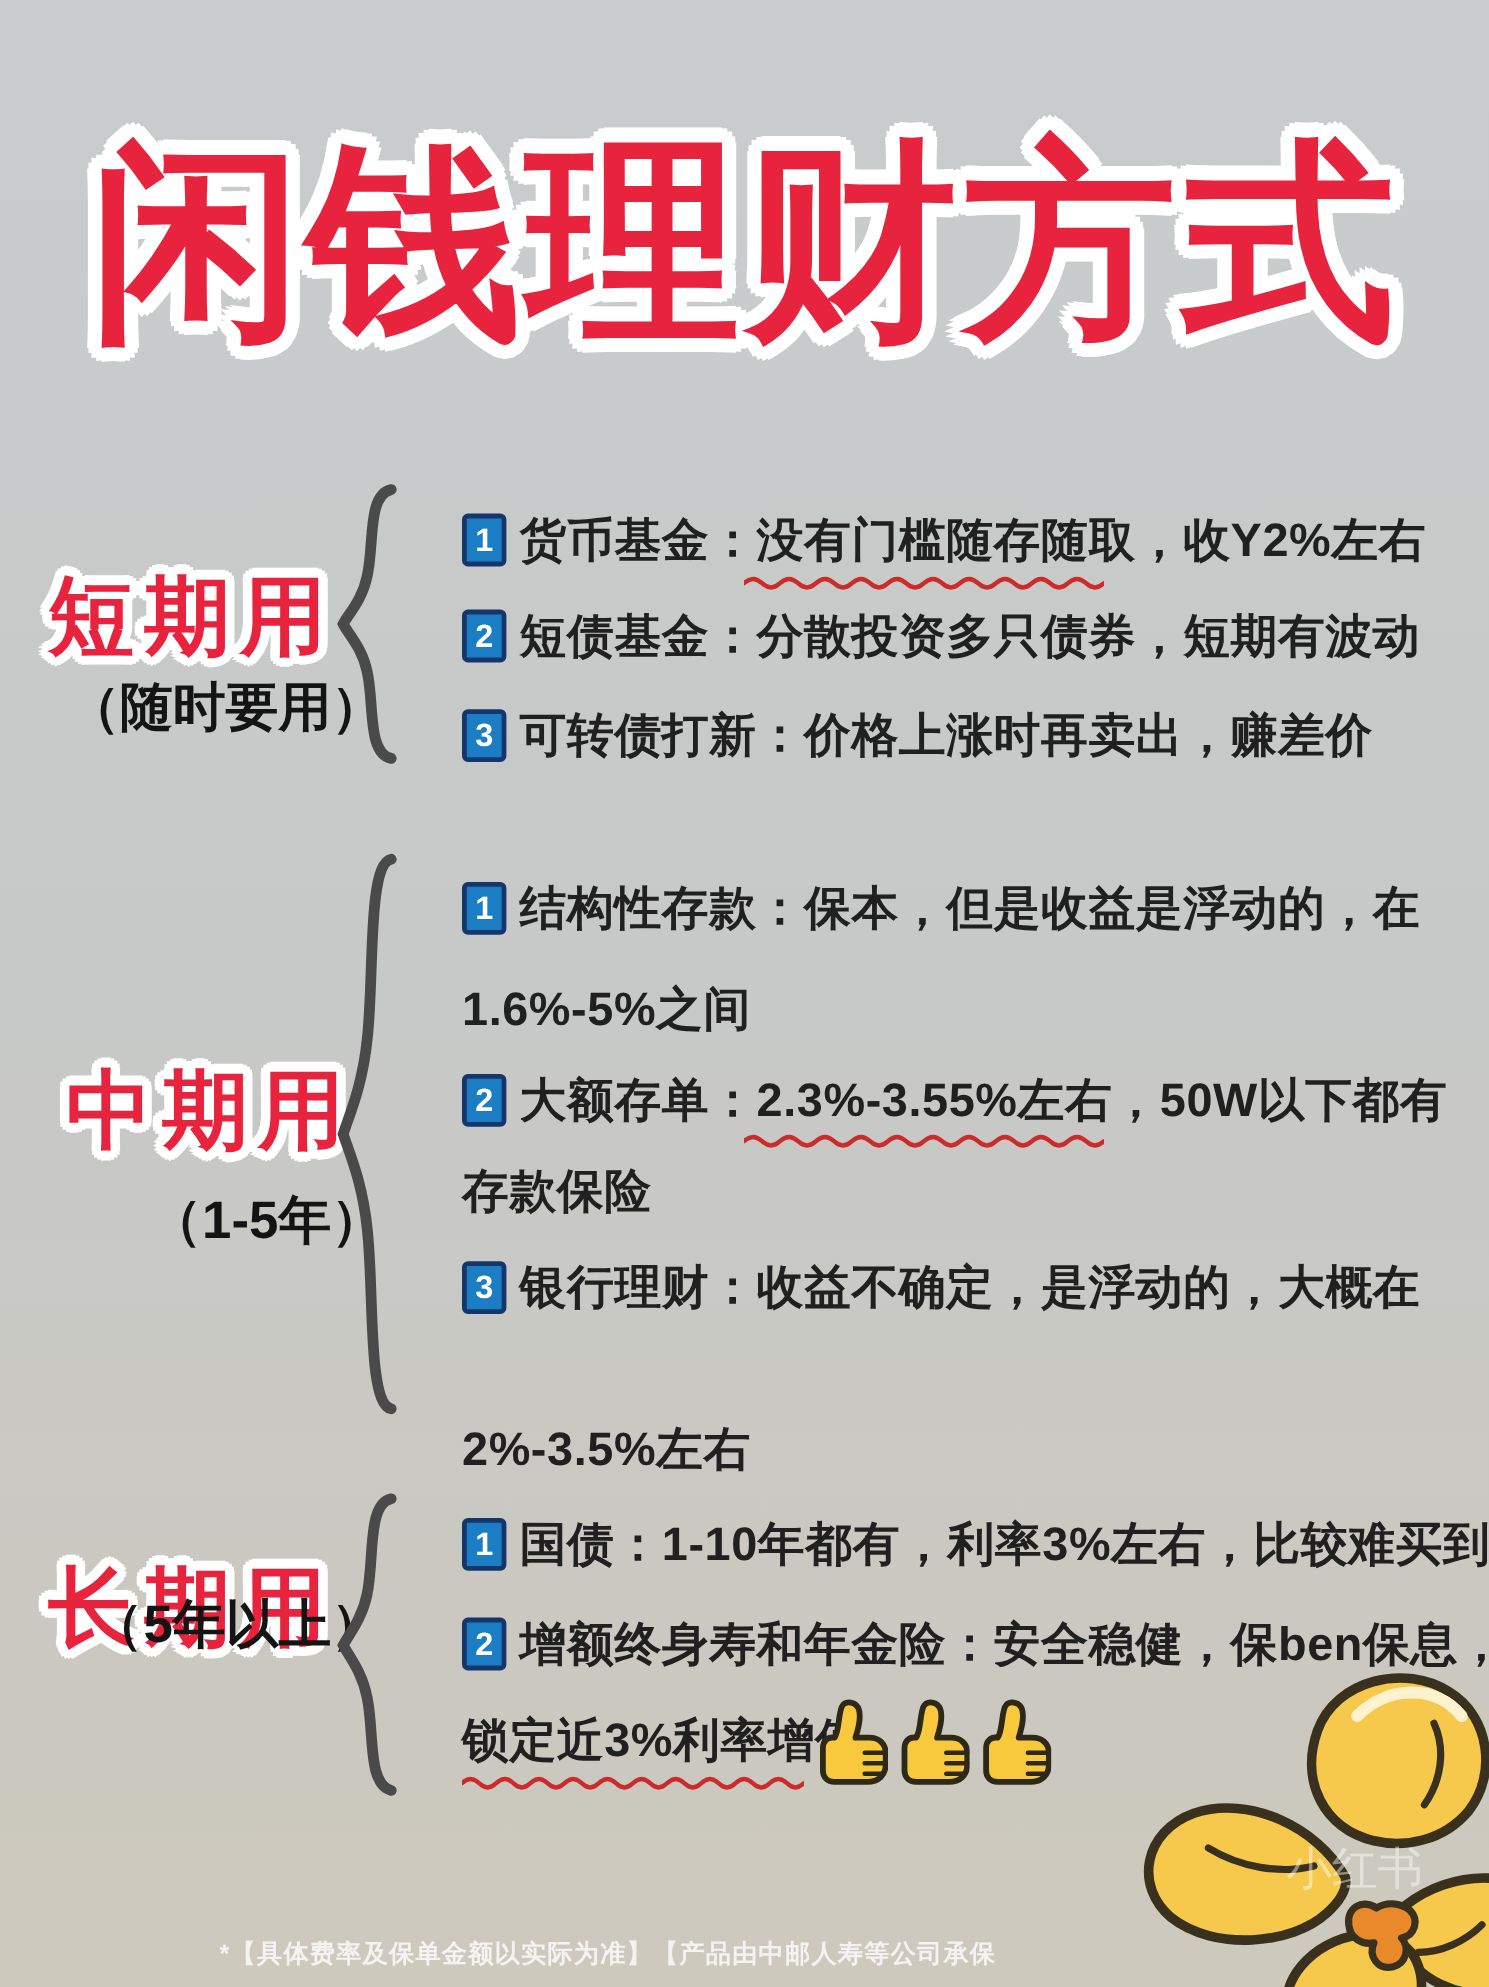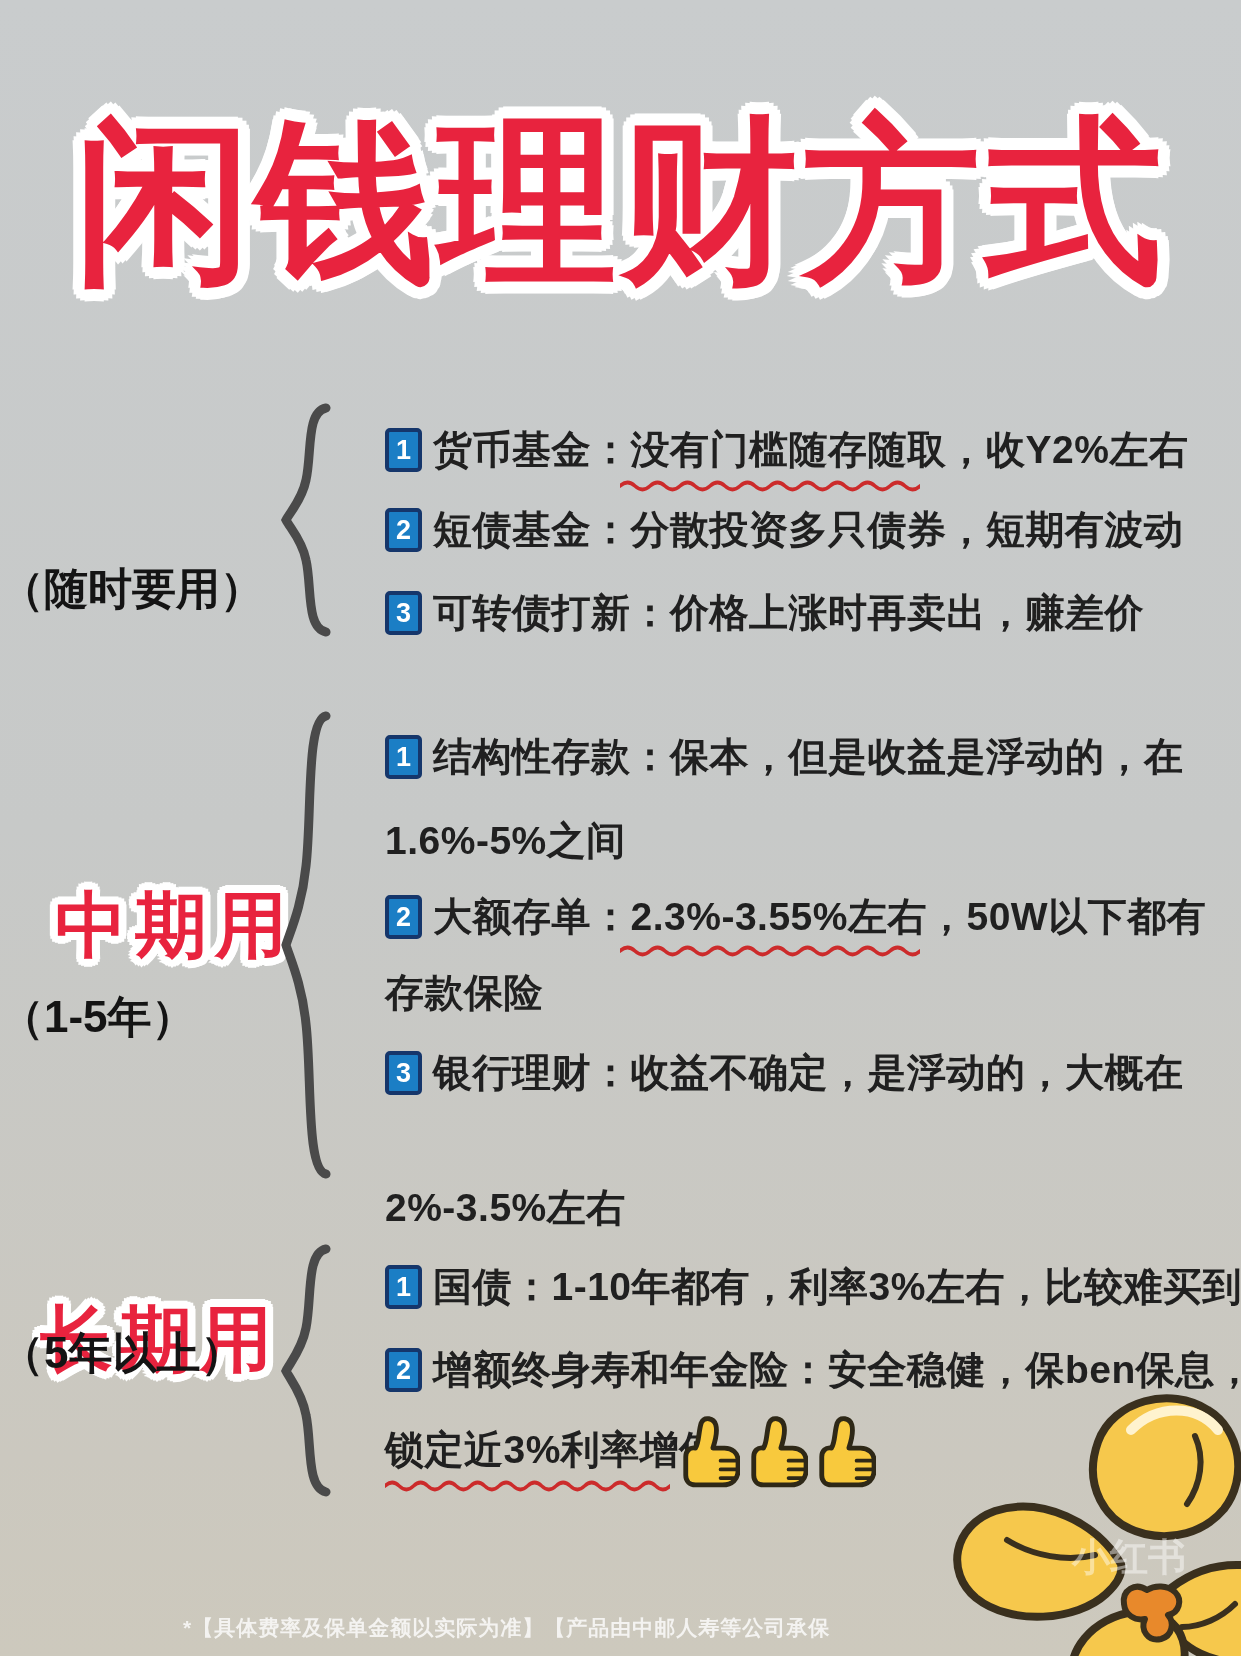--- a/index.html
+++ b/index.html
@@ -21,21 +21,21 @@
     3px 7.4px 0 #fff,3px -7.4px 0 #fff,-3px 7.4px 0 #fff,-3px -7.4px 0 #fff;}
   .title{
     position:absolute;top:84px;left:0;width:100%;text-align:center;
     font-size:178px;font-weight:bold;color:#e8233e;letter-spacing:4px;white-space:nowrap;
   }
   .red-label{
     position:absolute;left:25px;width:270px;text-align:center;
     font-size:72px;font-weight:bold;color:#e8233e;letter-spacing:8px;white-space:nowrap;
   }
   .sub-label{
-    position:absolute;left:0;width:320px;text-align:left;
+    position:absolute;left:0;width:320px;text-align:right;
     font-size:44px;font-weight:bold;color:#141414;white-space:nowrap;
   }
   .brace{position:absolute;left:278px;width:56px;}
   .brace path{stroke:#4a4a4a;stroke-width:9;fill:none;stroke-linecap:round;}
   .line{
     position:absolute;left:385px;height:48px;display:flex;align-items:center;gap:11px;
     white-space:nowrap;
   }
   .badge{
     flex:0 0 auto;width:37px;height:44px;box-sizing:border-box;
@@ -47,31 +47,32 @@
   .wavy{position:absolute;height:16px;}
   .wavy path{fill:none;stroke:#cc2b2b;stroke-width:3.6;stroke-linecap:round;}
   .thumbs{position:absolute;left:678px;top:1412px;display:flex;gap:6px;}
   .footer{
     position:absolute;left:183px;top:1614px;z-index:1;
     font-size:21px;font-weight:bold;letter-spacing:1px;white-space:nowrap;
     color:rgba(255,255,255,0.78);
   }
   .watermark{
     position:absolute;left:1072px;top:1532px;z-index:3;
-    font-size:38px;font-weight:bold;color:rgba(255,255,255,0.45);white-space:nowrap;
+    font-size:38px;font-weight:normal;color:rgba(255,255,255,0.45);white-space:nowrap;
   }
   .flower{position:absolute;left:935px;top:1372px;z-index:2;}
 </style>
 </head>
 <body>
 
 <div class="canvas">
 
   <div class="title outline-big">闲钱理财方式</div>
 
+  <div class="red-label outline-small" style="top:466px;">短期用</div>
   <div class="sub-label" style="top:560px;">（随时要用）</div>
 
   <svg class="brace" style="top:402px;" width="56" height="235" viewBox="0 0 56 235">
     <path d="M48,6 C28,10 34,52 28,78 C24,98 12,110 8,118 C12,126 24,138 28,158 C34,184 28,226 48,230"></path>
   </svg>
 
   <div class="line" style="top:426px;">
     <span class="badge">1</span>
     <span class="itx">货币基金：没有门槛随存随取，收Y2%左右</span>
   </div>

